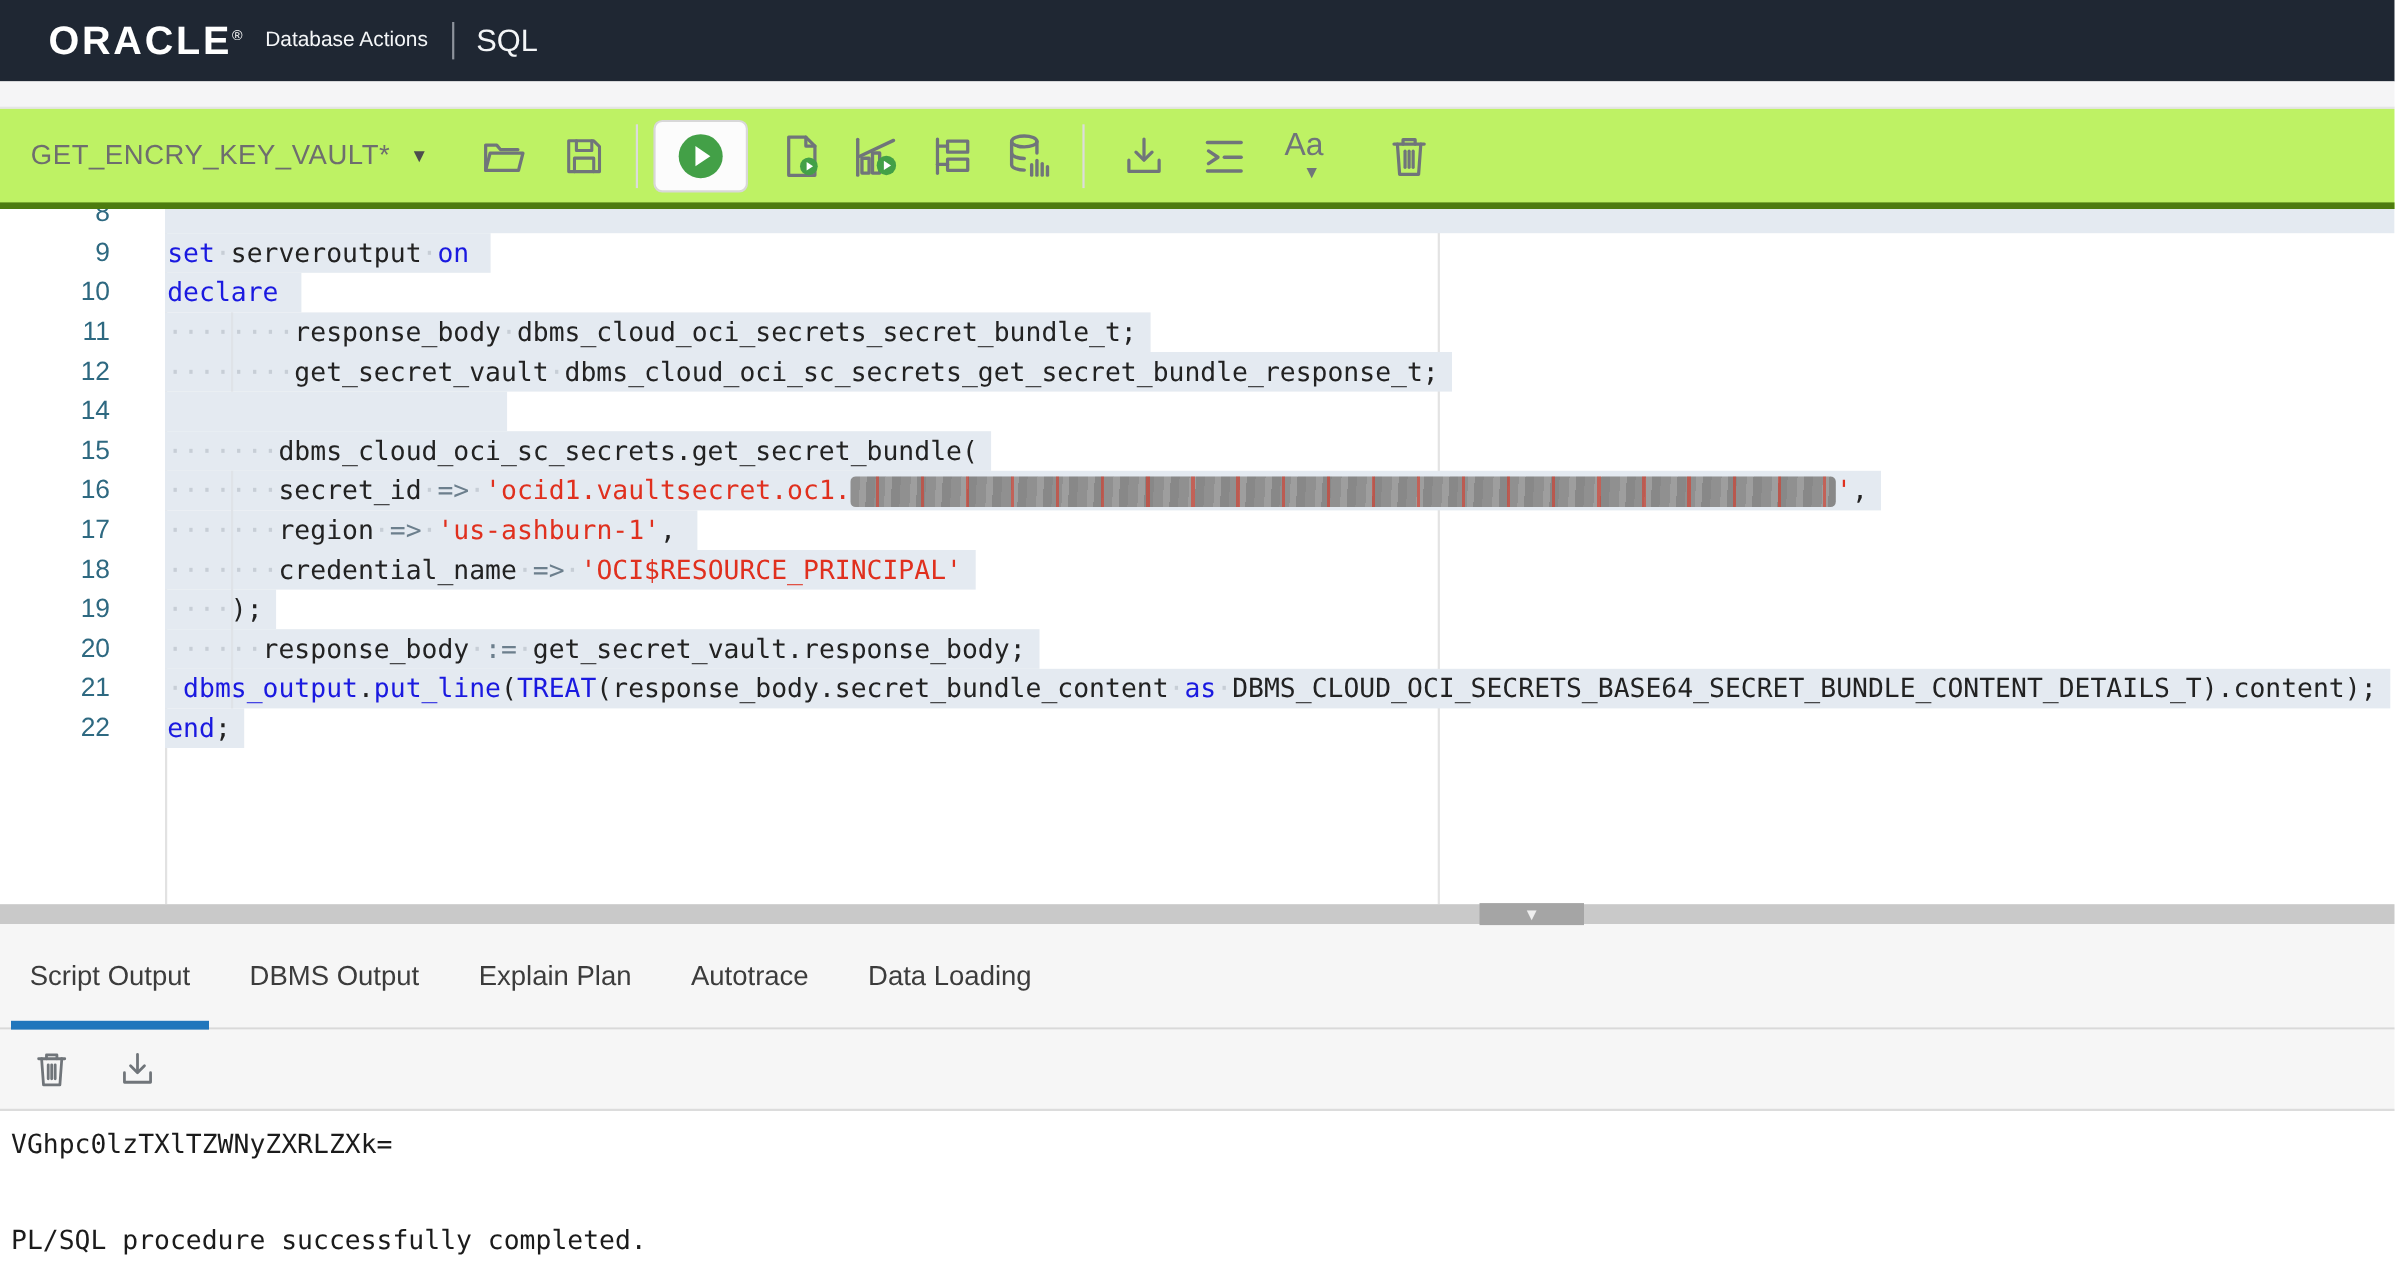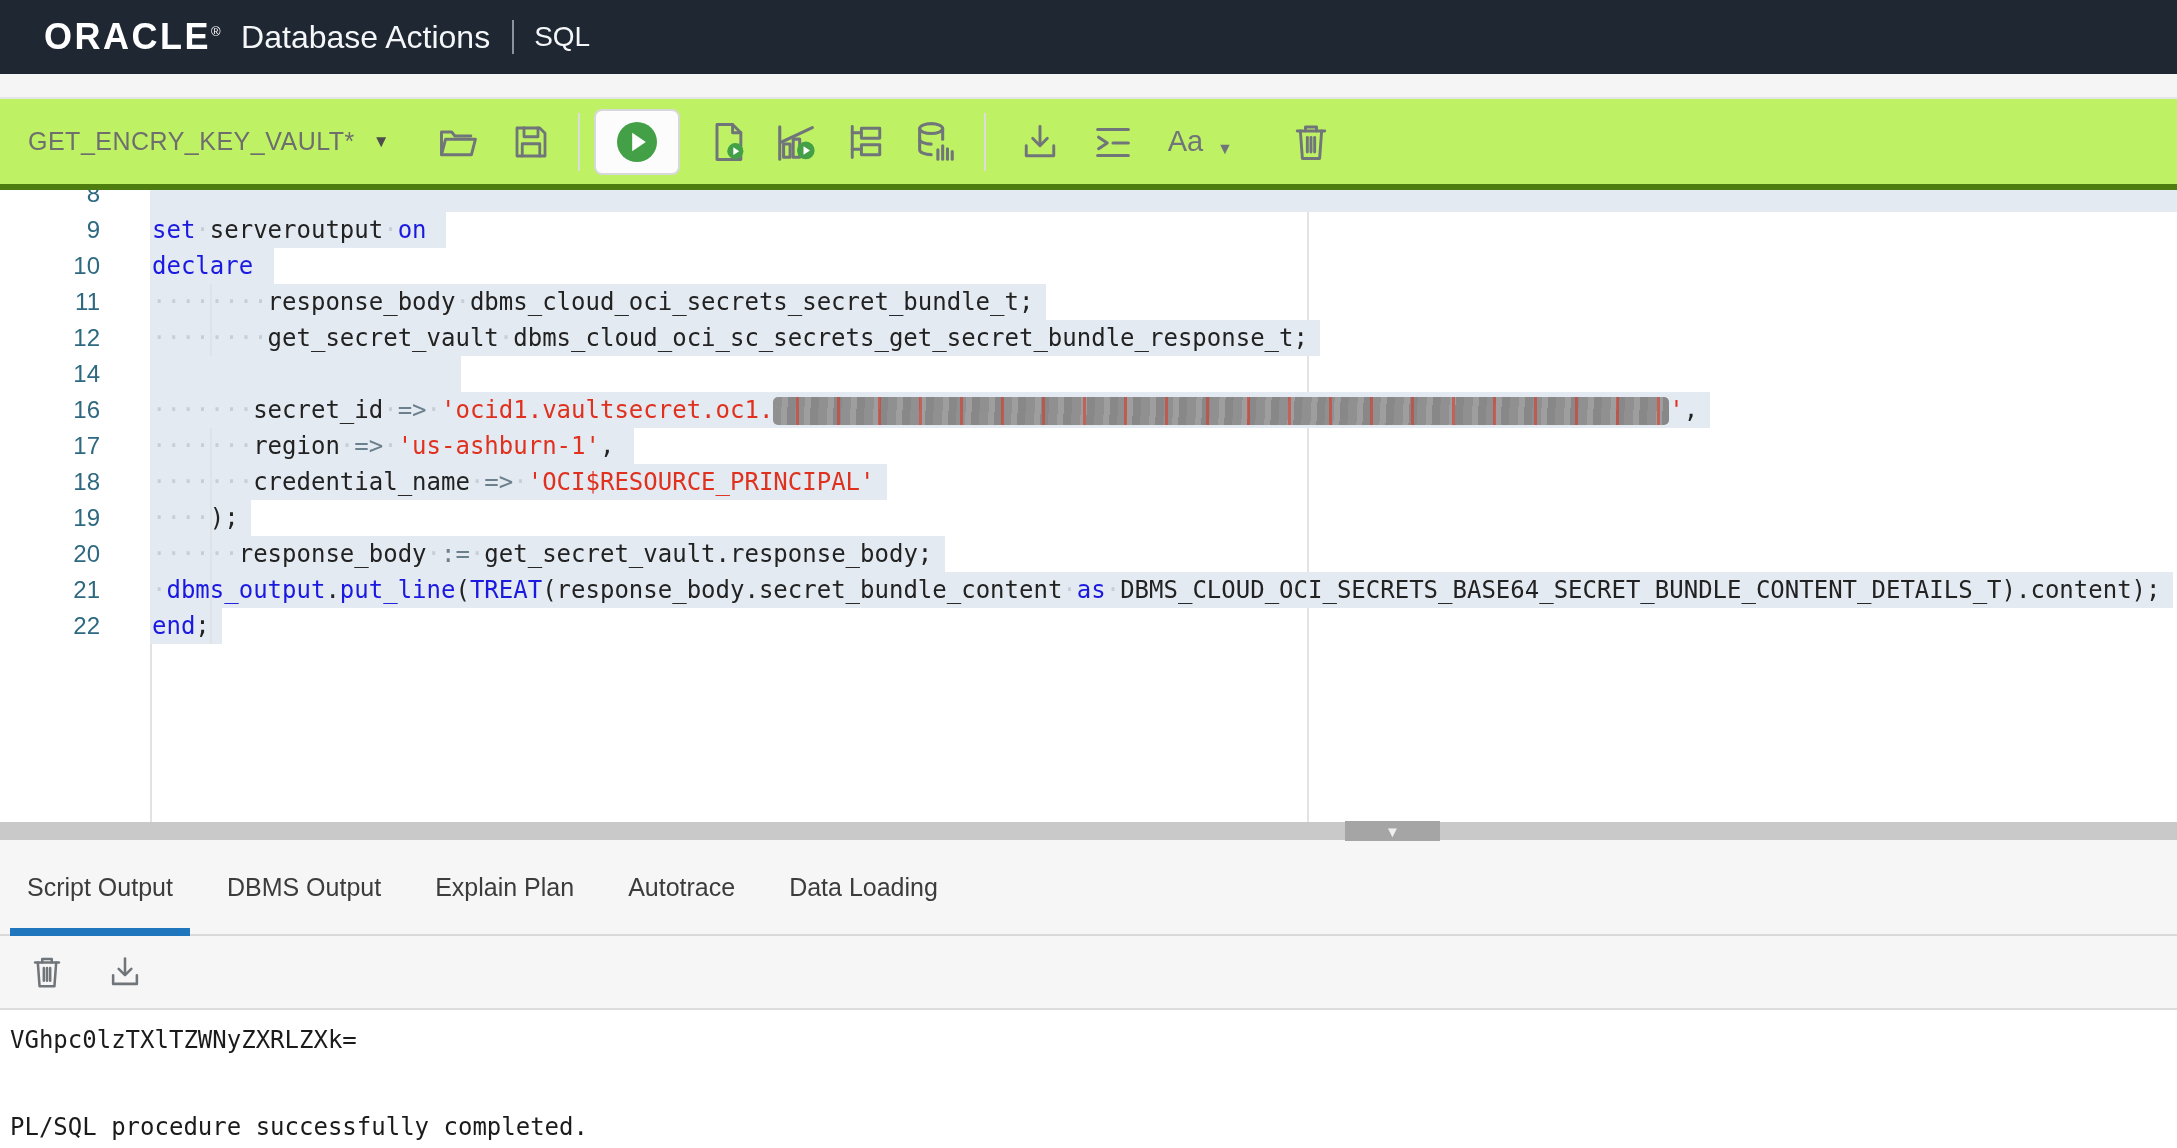--- a/index.html
+++ b/index.html
@@ -3,34 +3,34 @@
 <meta charset="utf-8">
 <style>
   * { margin:0; padding:0; box-sizing:border-box; }
   html,body { width:2177px; height:1148px; overflow:hidden; background:#fff;
     font-family:"Liberation Sans", sans-serif; }
 
   
   .hdr { height:74px; background:#1f2733; display:flex; align-items:center; padding-left:44px; }
   .brand { color:#fff; font-weight:700; font-size:36px; letter-spacing:2.5px; }
   .brand sup { font-size:13px; vertical-align:super; font-weight:400; }
-  .hdr-product { color:#f4f6f8; font-size:32px; margin-left:18px; font-weight:400; }
+  .hdr-product { color:#f4f6f8; font-size:19px; margin-left:18px; font-weight:400; }
   .hdr-div { width:2px; height:34px; background:#8d939c; margin:0 20px 0 22px; }
   .hdr-app { color:#f4f6f8; font-size:28px; }
 
   
   .substrip { height:25px; background:#f5f5f6; border-bottom:2px solid #e5e5e5; }
 
   
   .tbar { height:91px; background:#bef264; border-bottom:6px solid #4d7c0f;
           display:flex; align-items:center; padding-left:28px; }
   .ws-name { color:#6e6e6e; font-size:25px; letter-spacing:0.5px; }
   .ws-caret { color:#4d4d4d; font-size:17px; margin-left:18px; }
-  .ibtn { border:none; background:transparent; display:flex; align-items:flex-end; justify-content:center;
-          cursor:pointer; color:#70757a; }
+  .ibtn { border:none; background:transparent; display:flex; align-items:center; justify-content:center;
+          cursor:pointer; color:#70757a;flex-direction:column; }
   .ibtn svg { stroke:#70757a; fill:none; stroke-width:1.6; stroke-linecap:round; stroke-linejoin:round; }
   .vdiv { width:2px; height:58px; background:#dcdcdc; }
   .runbox { width:86px; height:66px; border:2px solid #d8d8d8; border-radius:8px; background:#fcfcfc;
             display:flex; align-items:center; justify-content:center; cursor:pointer; }
   .font-label { font-size:29px; color:#70757a; }
   .font-caret { font-size:16px; color:#70757a; margin-left:14px; }
 
   
   .editor { position:relative; height:632px; background:#fff; overflow:hidden; }
   .gutter-border { position:absolute; left:150px; top:0; bottom:0; width:2px; background:#e2e2e2; }
@@ -221,20 +221,25 @@
       <div class="crow">
         <div class="hl" style="width: 1170.17px;"></div>
         <span class="lnum">12</span>
         <span class="ctext"><span class="tk-w">········</span><span class="tk-i">get_secret_vault</span><span class="tk-w">·</span><span class="tk-i">dbms_cloud_oci_sc_secrets_get_secret_bundle_response_t</span><span class="tk-p">;</span></span>
       </div>
       <div class="crow">
         <div class="hl" style="width: 310.602px;"></div>
         <span class="lnum">14</span>
       </div>
       <div class="crow">
+        <div class="hl" style="width: 751.223px;"></div>
+        <span class="lnum">15</span>
+        <span class="ctext"><span class="tk-w">·······</span><span class="tk-i">dbms_cloud_oci_sc_secrets.get_secret_bundle</span><span class="tk-p">(</span></span>
+      </div>
+      <div class="crow">
         <div class="hl" style="width: 1560.23px;"></div>
         <span class="lnum">16</span>
         <span class="ctext"><span class="tk-w">·······</span><span class="tk-i">secret_id</span><span class="tk-w">·</span><span class="tk-o">=&gt;</span><span class="tk-w">·</span><span class="tk-s">'ocid1.vaultsecret.oc1.</span><span class="tk-r" style="width: 62ch;"></span><span class="tk-s">'</span><span class="tk-p">,</span></span>
       </div>
       <div class="crow">
         <div class="hl" style="width: 483.961px;"></div>
         <span class="lnum">17</span>
         <span class="ctext"><span class="tk-w">·······</span><span class="tk-i">region</span><span class="tk-w">·</span><span class="tk-o">=&gt;</span><span class="tk-w">·</span><span class="tk-s">'us-ashburn-1'</span><span class="tk-p">,</span></span>
       </div>
       <div class="crow">

